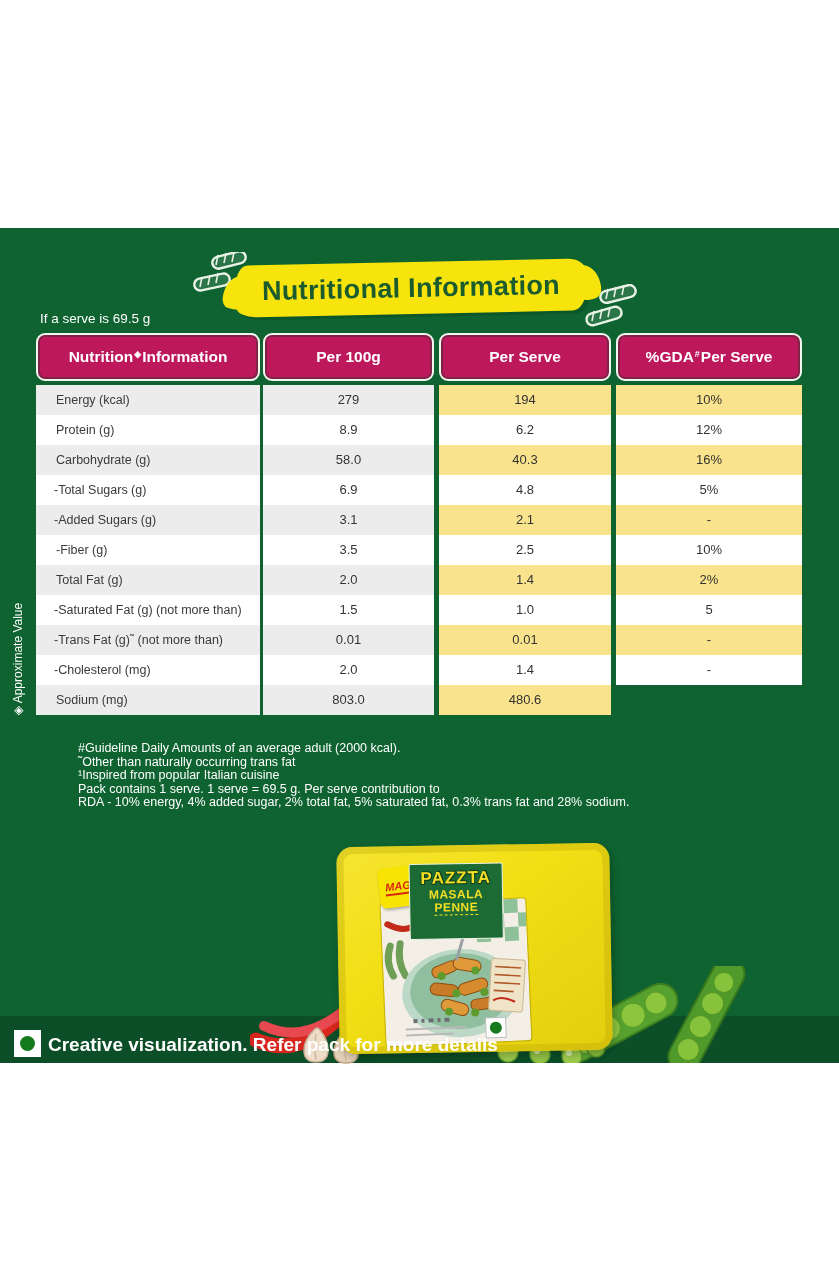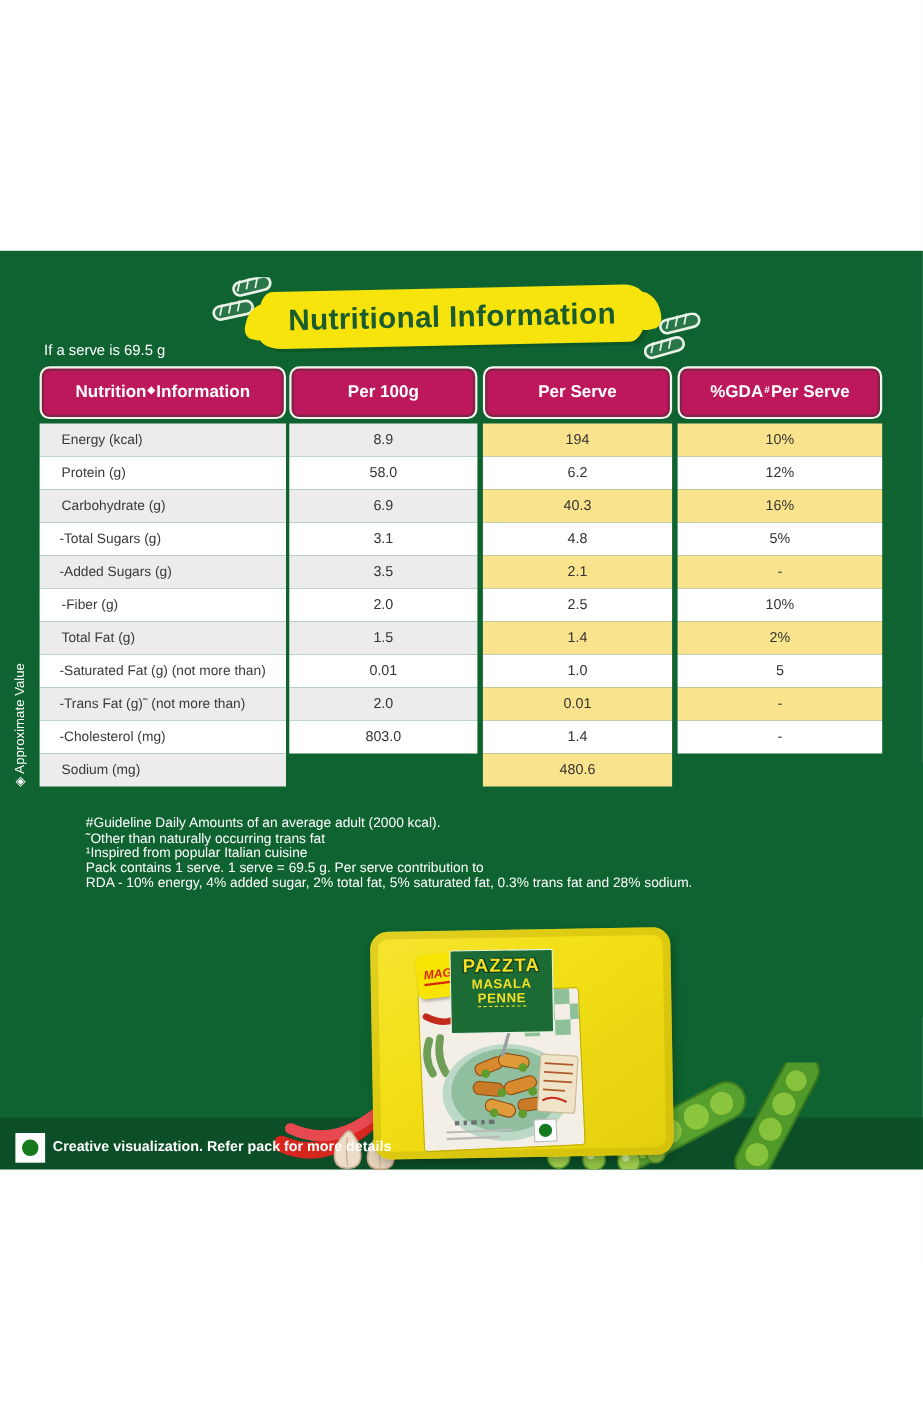--- a/index.html
+++ b/index.html
@@ -75,21 +75,21 @@
                 box-shadow:1px 2px 3px rgba(0,0,0,0.3); }
   .maggi-logo span { color:#d7280f; font-size:11px; font-weight:800; font-style:italic;
                      border-bottom:2px solid #d7280f; line-height:13px; }
   .pack-photo { position:absolute; left:45px; top:56px; width:145px; height:142px;
                 transform:rotate(-1.5deg); border-radius:3px; overflow:hidden;
                 box-shadow:0 0 0 1px rgba(120,110,20,0.4); }
 
   .veg-mark { position:absolute; left:14px; top:802px; width:27px; height:27px; background:#ffffff;
               display:flex; align-items:center; justify-content:center; }
   .veg-mark .dot { width:15px; height:15px; border-radius:50%; background:#157a1e; }
-  .veg-note { position:absolute; left:48px; top:806px; color:#ffffff; font-size:13px; font-weight:600; }
+  .veg-note { position:absolute; left:48px; top:806px; color:#ffffff; font-size:19px; font-weight:600; }
 
   .deco { position:absolute; }
 </style>
 </head>
 <body>
 
 <div class="canvas">
   <div class="panel">
 
     <div class="dark-band"></div>
@@ -154,20 +154,21 @@
       <div class="cell indent">-Added Sugars (g)</div>
       <div class="cell">-Fiber (g)</div>
       <div class="cell">Total Fat (g)</div>
       <div class="cell indent">-Saturated Fat (g) (not more than)</div>
       <div class="cell indent">-Trans Fat (g)˜ (not more than)</div>
       <div class="cell indent">-Cholesterol (mg)</div>
       <div class="cell">Sodium (mg)</div>
     </div>
 
     <div class="tcol c2">
+      <div class="cell">279</div>
       <div class="cell">8.9</div>
       <div class="cell">58.0</div>
       <div class="cell">6.9</div>
       <div class="cell">3.1</div>
       <div class="cell">3.5</div>
       <div class="cell">2.0</div>
       <div class="cell">1.5</div>
       <div class="cell">0.01</div>
       <div class="cell">2.0</div>
       <div class="cell">803.0</div>

